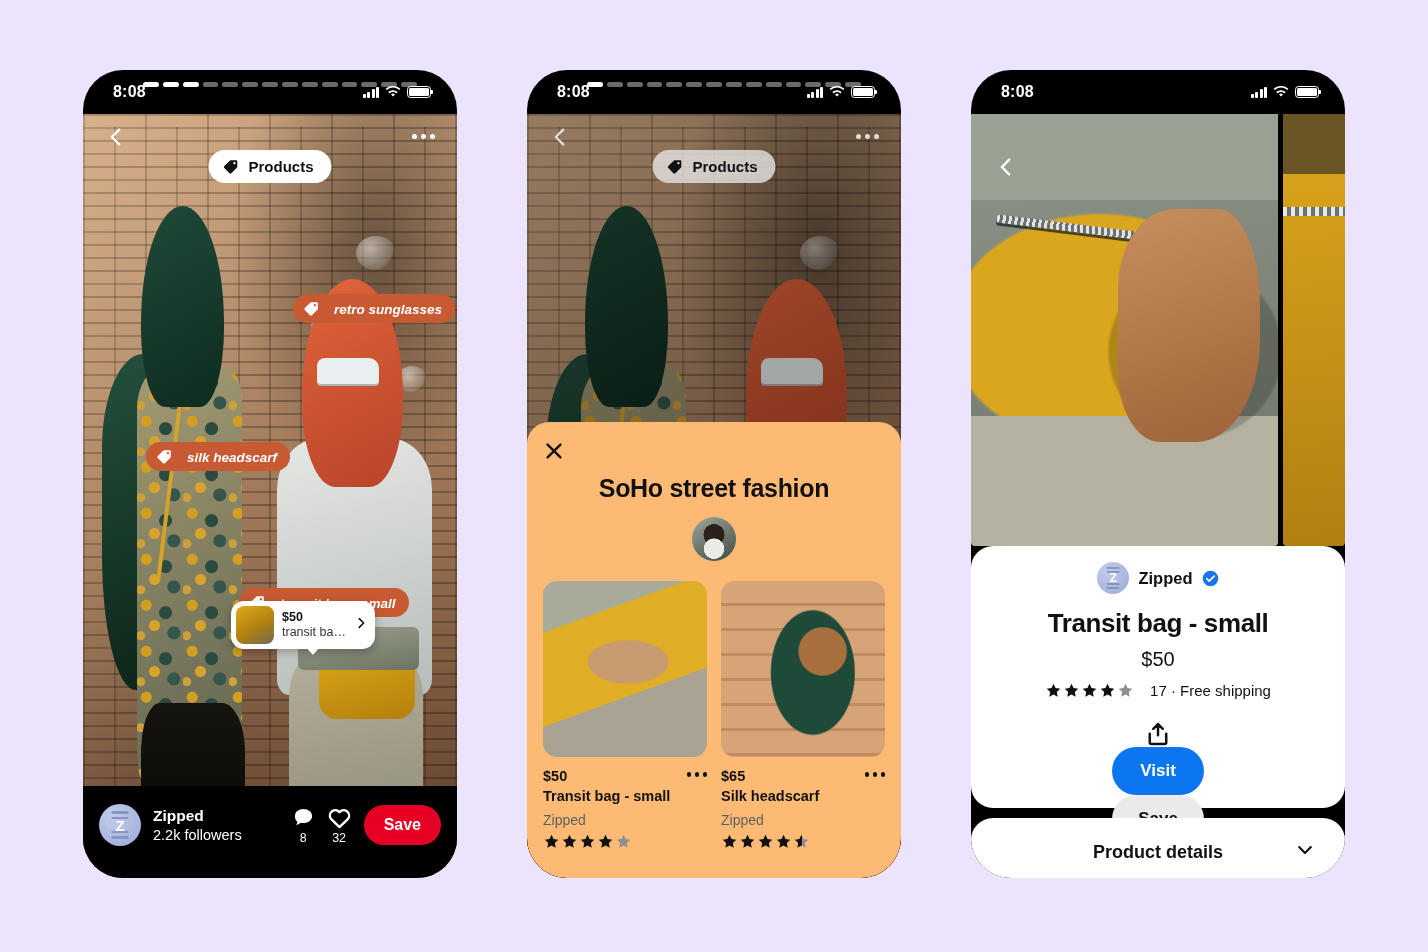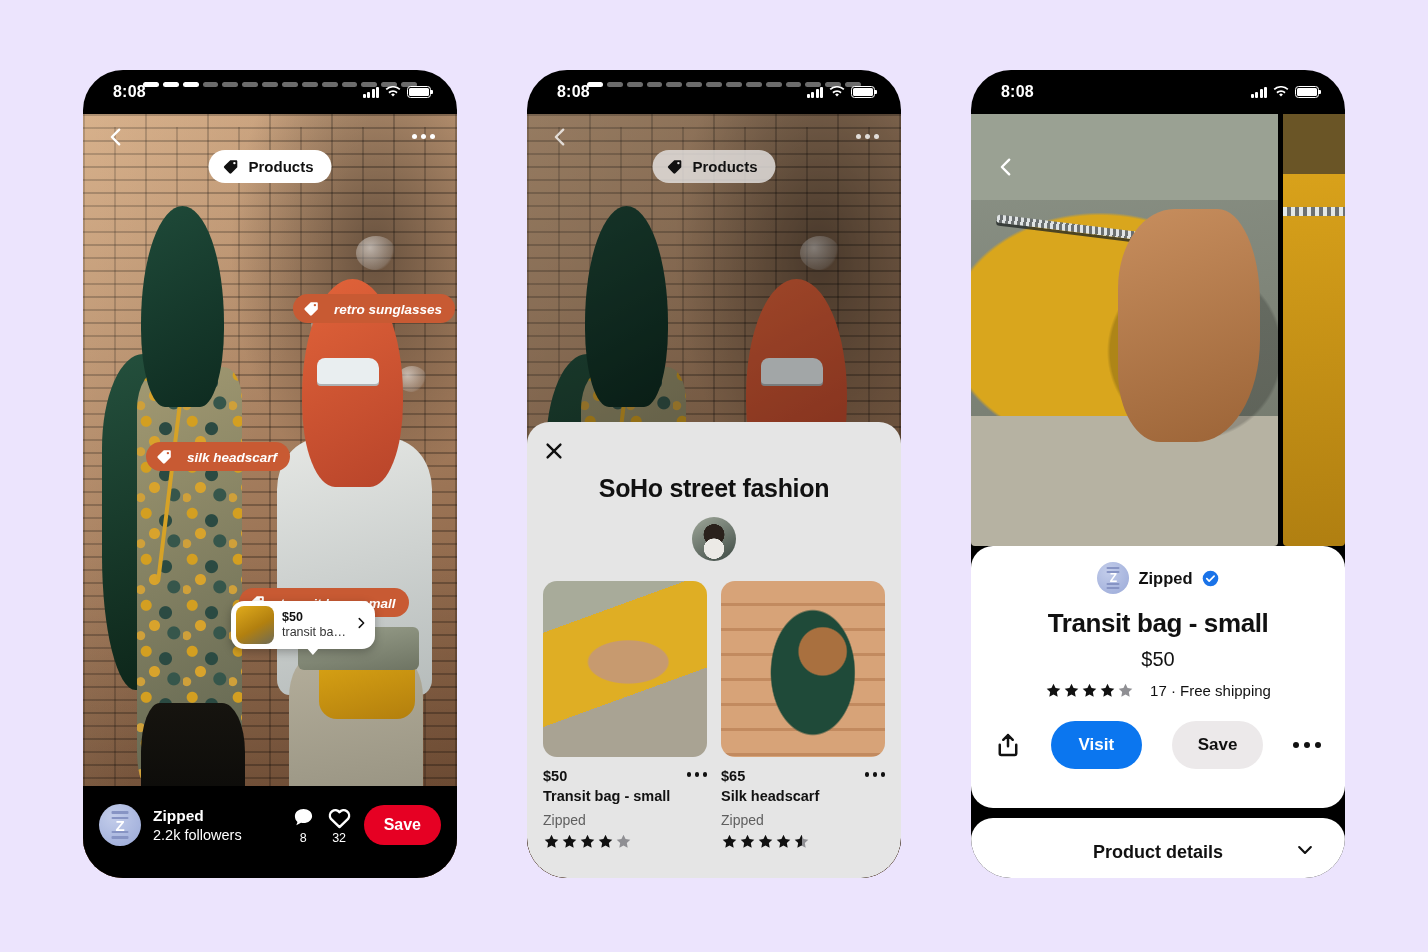--- a/index.html
+++ b/index.html
@@ -253,21 +253,21 @@
   .save-btn {
     background: #e60023; color: #fff; border: none;
     border-radius: 22px; padding: 11px 20px;
     font-size: 16px; font-weight: 700; cursor: pointer;
     font-family: "Liberation Sans", sans-serif;
   }
 
   
   .sheet {
     position: absolute; left: 0; right: 0; bottom: 0; top: 352px;
-    background: #e5e5e5; border-radius: 22px 22px 40px 40px; z-index: 11;
+    background: #fdba74; border-radius: 22px 22px 40px 40px; z-index: 11;
     padding: 18px 16px 0 16px; overflow: hidden;
   }
   .sheet-close { width: 22px; height: 22px; cursor: pointer; }
   .sheet-title {
     text-align: center; font-size: 25px; font-weight: 700;
     color: #111; margin-top: 12px; letter-spacing: -.3px;
   }
   .sheet-av {
     width: 44px; height: 44px; border-radius: 50%; margin: 14px auto 0;
     background:
@@ -358,21 +358,21 @@
   }
   .p3-price { text-align: center; font-size: 20px; color: #111; margin-top: 9px; }
   .p3-rating {
     display: flex; align-items: center; justify-content: center;
     gap: 16px; margin-top: 11px;
   }
   .p3-rating .stars { margin-top: 0; }
   .p3-rating .rtxt { font-size: 15px; color: #111; }
   .p3-actions {
     display: flex; align-items: center; justify-content: space-between;
-    padding: 0 10px; margin-top: 22px;
+    padding: 0 10px; margin-top: 22px; flex-direction: column;
   }
   .share-ic { width: 26px; height: 26px; cursor: pointer; }
   .visit-btn {
     background: #0b76ef; color: #fff; border: none;
     border-radius: 26px; padding: 14px 28px; font-size: 17px; font-weight: 700;
     cursor: pointer; font-family: "Liberation Sans", sans-serif;
   }
   .savegrey-btn {
     background: #ece9ea; color: #111; border: none;
     border-radius: 26px; padding: 14px 26px; font-size: 17px; font-weight: 700;

